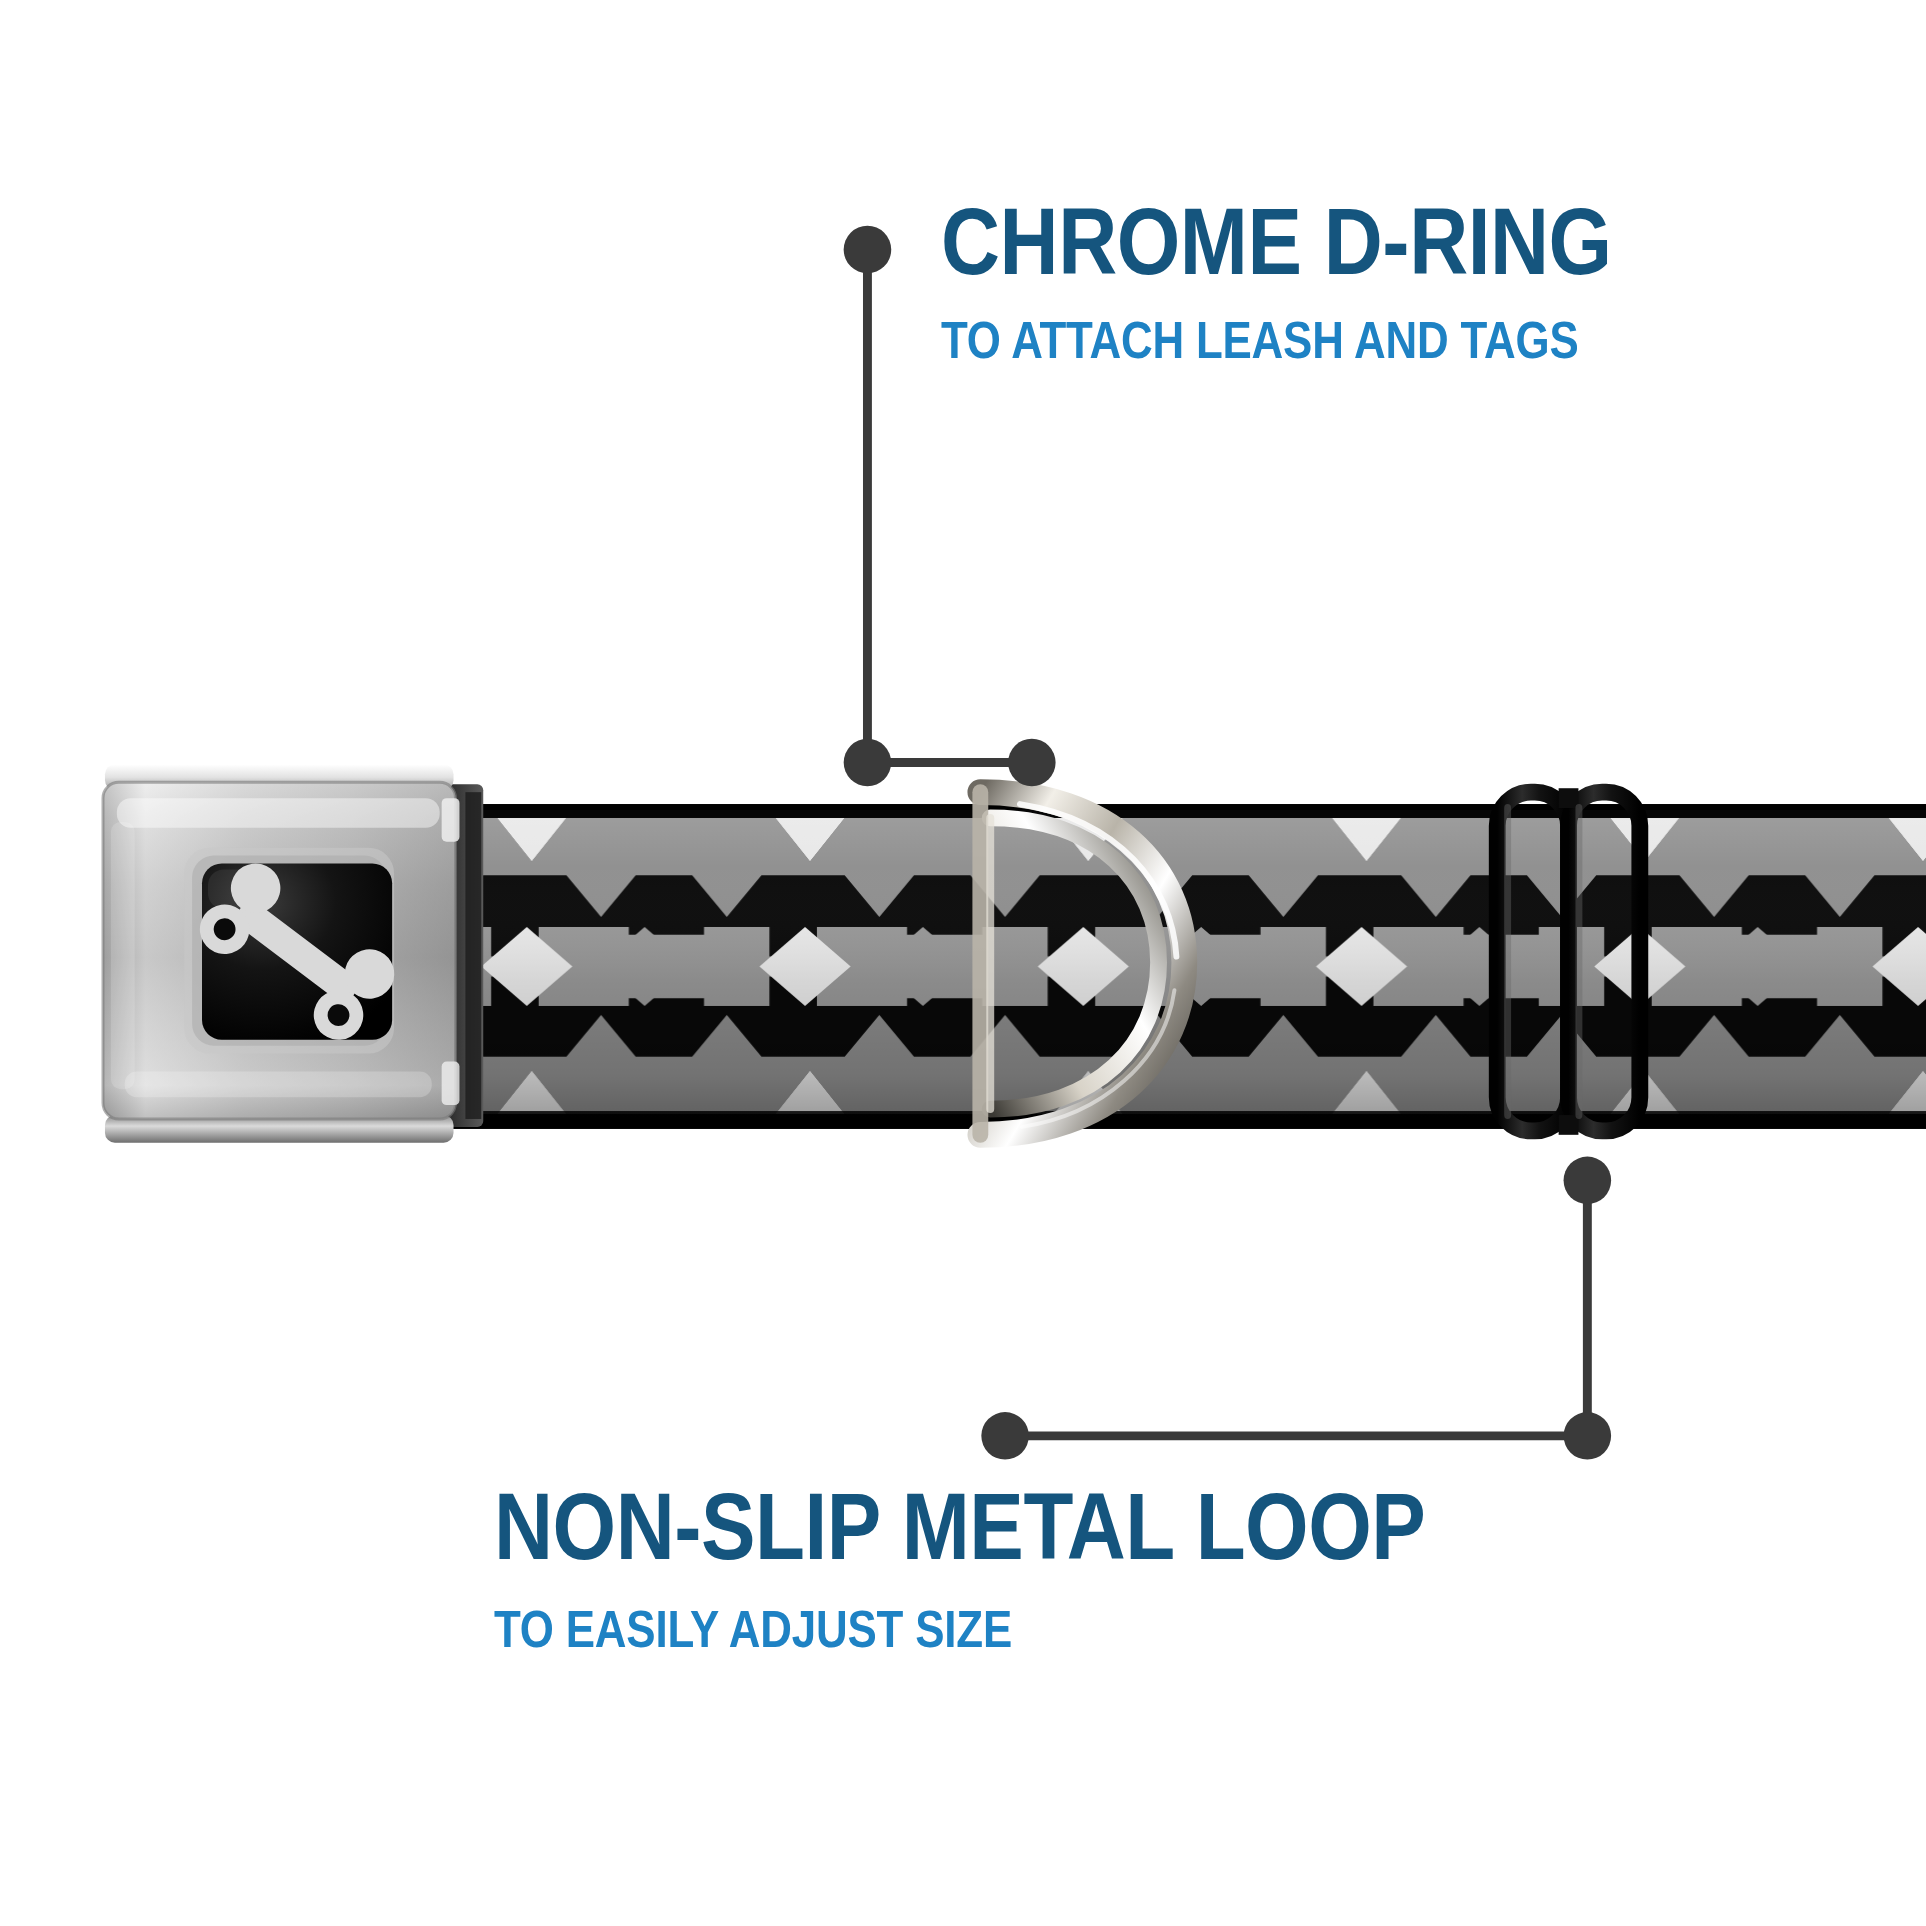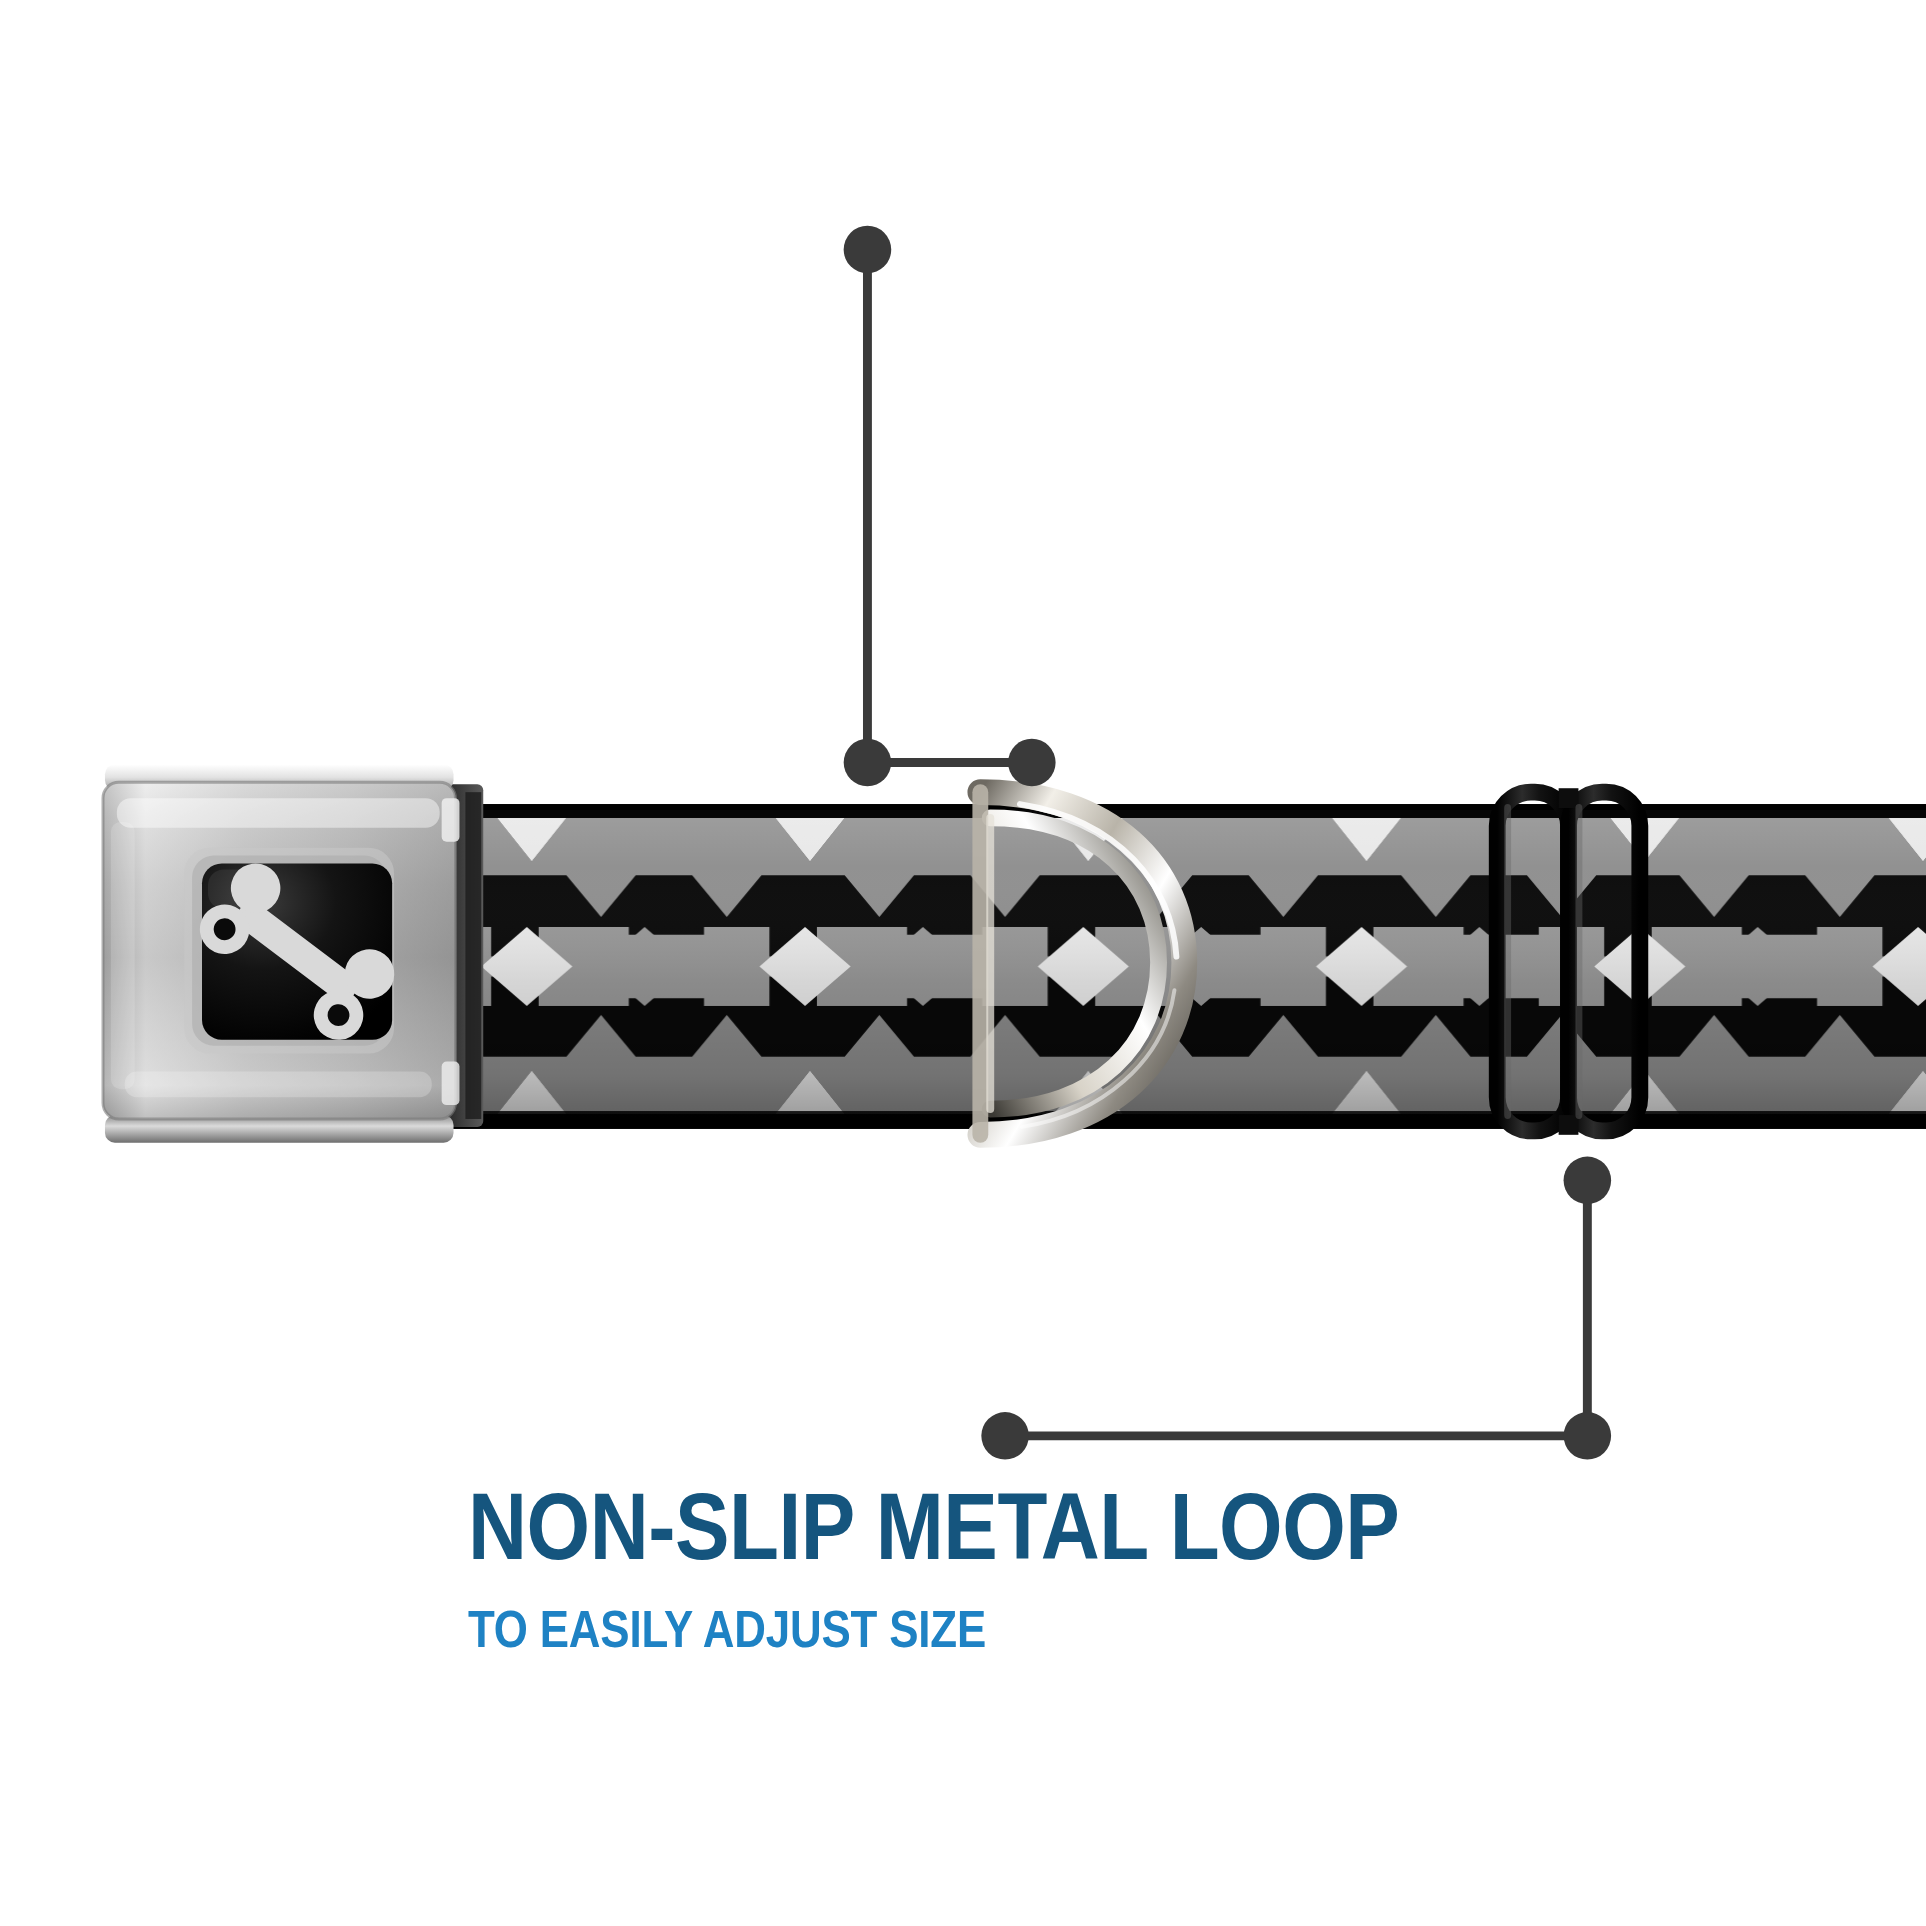--- a/index.html
+++ b/index.html
@@ -24,21 +24,21 @@
   .subline{
     font-weight:bold;
     letter-spacing:-0.2px;
     line-height:1;
     transform:scaleX(0.86);
     transform-origin:left top;
   }
   #callout-top{left:941px;top:194px;}
   #callout-top .headline{font-size:95px;}
   #callout-top .subline{font-size:51px;margin-top:26px;}
-  #callout-bottom{left:468px;top:1479px;}
+  #callout-bottom{left:494px;top:1479px;}
   #callout-bottom .headline{font-size:95px;}
   #callout-bottom .subline{font-size:51px;margin-top:30px;}
 
   
   #art{position:absolute;left:0;top:0;width:1927px;height:1927px;}
 </style>
 </head>
 <body style="background: rgb(255, 255, 255);">
 
 <div id="stage">
@@ -235,20 +235,24 @@
 
       <line x1="1603" y1="1192" x2="1603" y2="1450"></line>
 
       <line x1="1603" y1="1450" x2="1015" y2="1450"></line>
       <circle cx="1603" cy="1192" r="24" stroke="none"></circle>
       <circle cx="1603" cy="1450" r="24" stroke="none"></circle>
       <circle cx="1015" cy="1450" r="24" stroke="none"></circle>
     </g>
   </svg>
 
+  <div class="callout" id="callout-top">
+    <div class="headline" style="color:#15557E">CHROME D-RING</div>
+    <div class="subline" style="color:#1E82C4">TO ATTACH LEASH AND TAGS</div>
+  </div>
 
   <div class="callout" id="callout-bottom">
     <div class="headline" style="color:#15557E">NON-SLIP METAL LOOP</div>
     <div class="subline" style="color:#1E82C4">TO EASILY ADJUST SIZE</div>
   </div>
 
 </div>
 
 
 </body></html>

